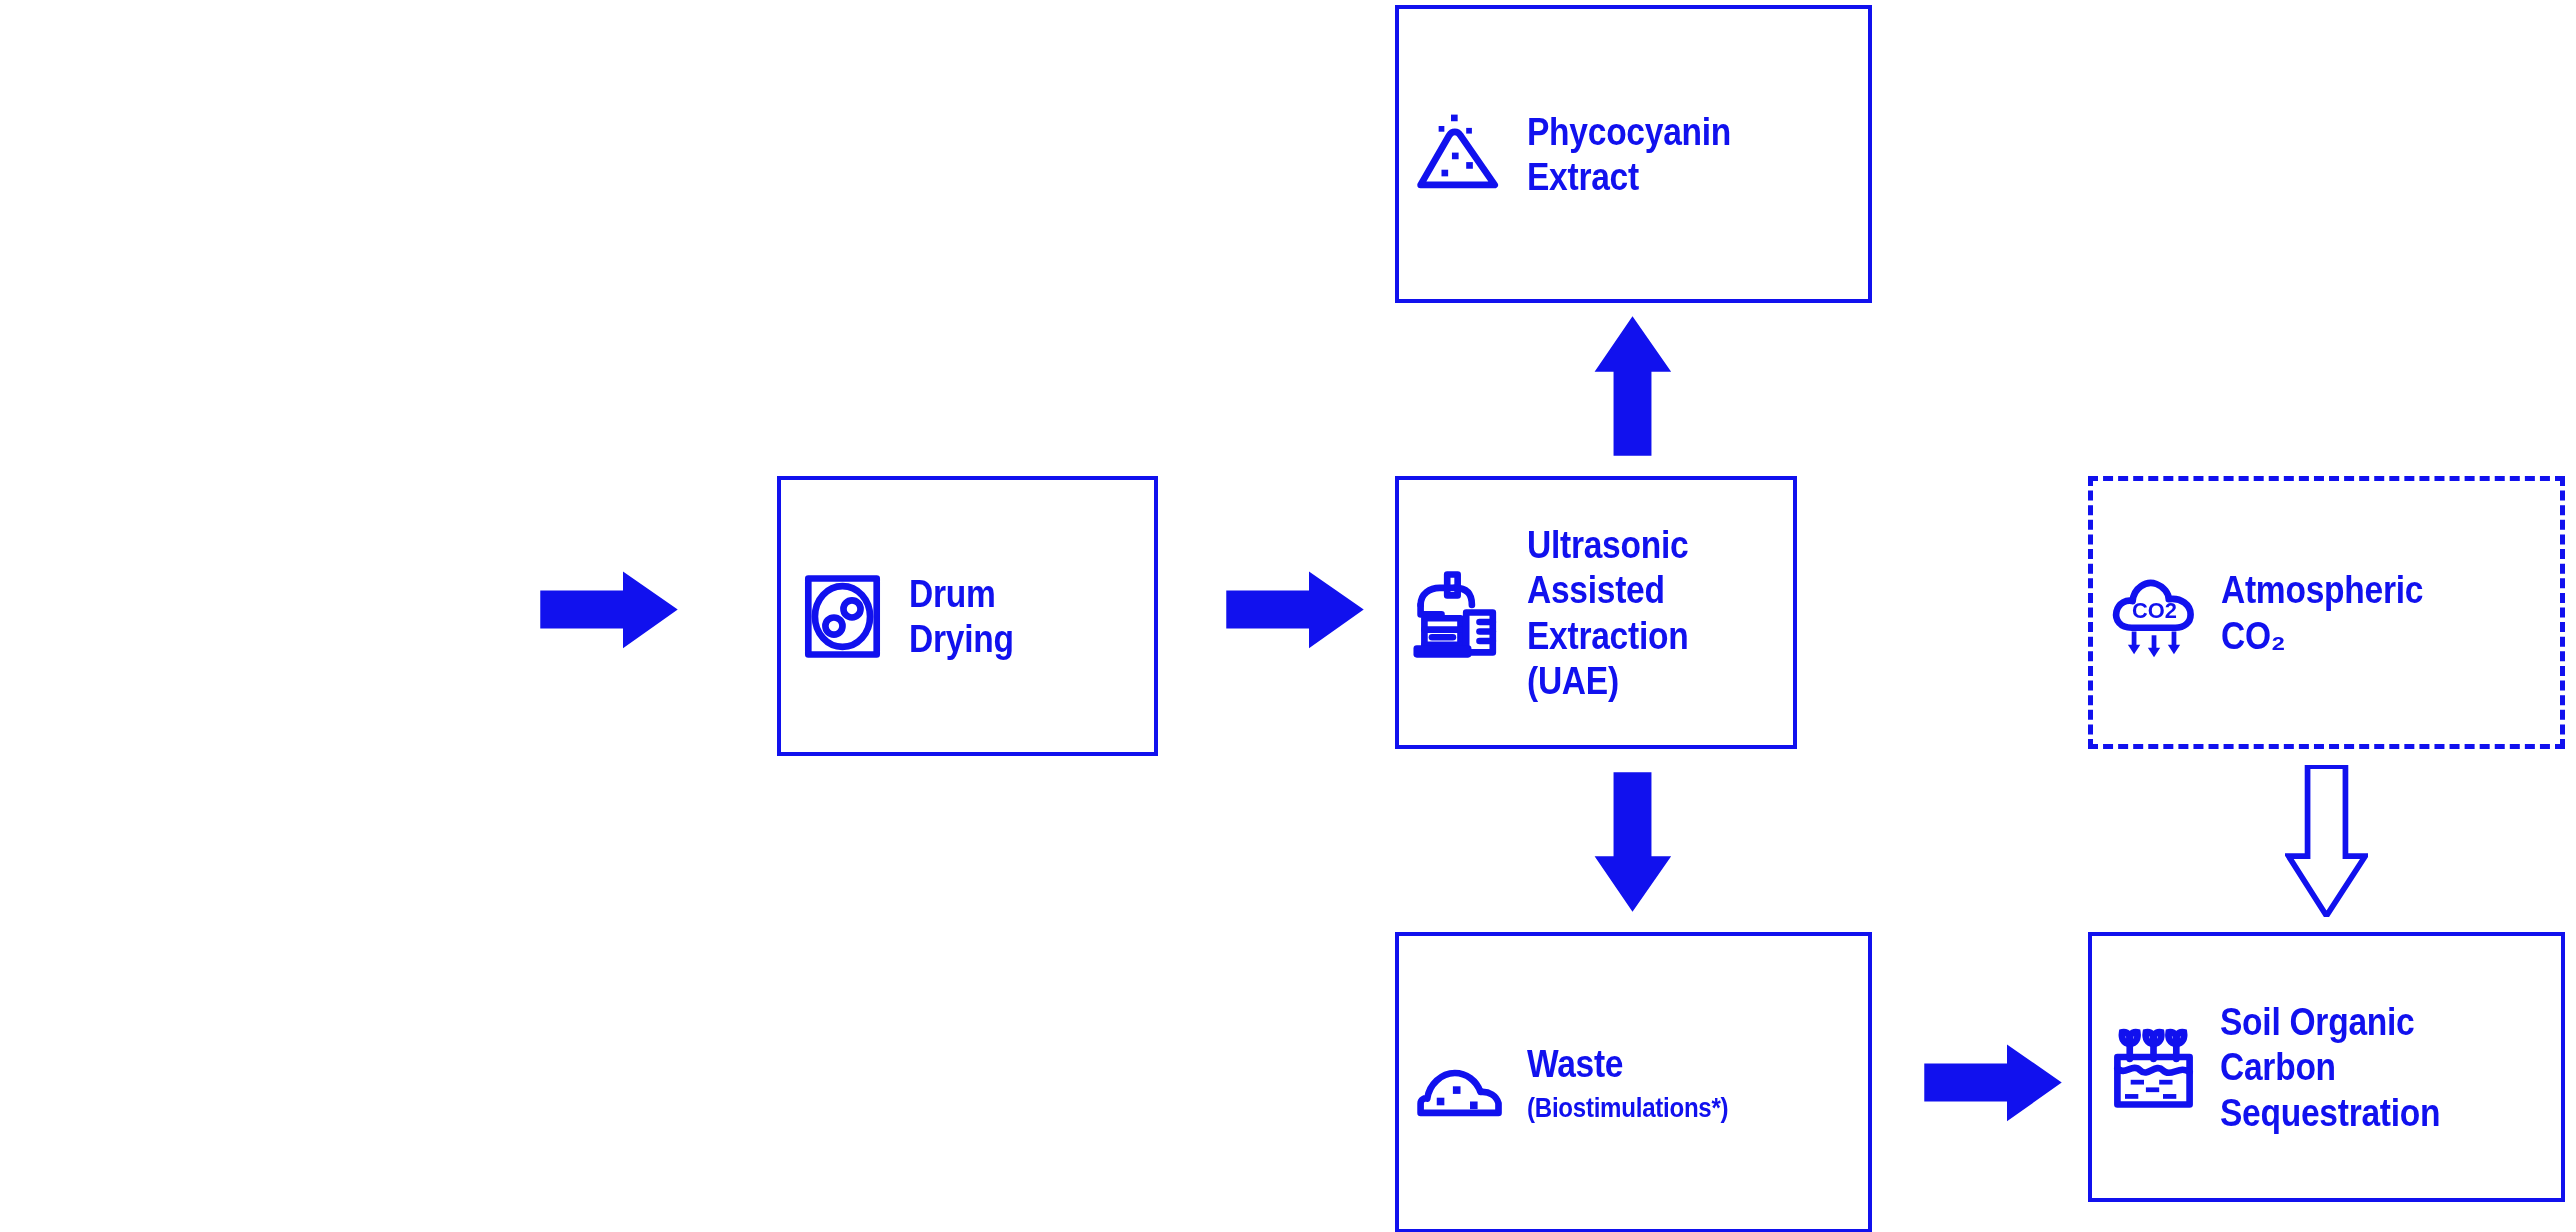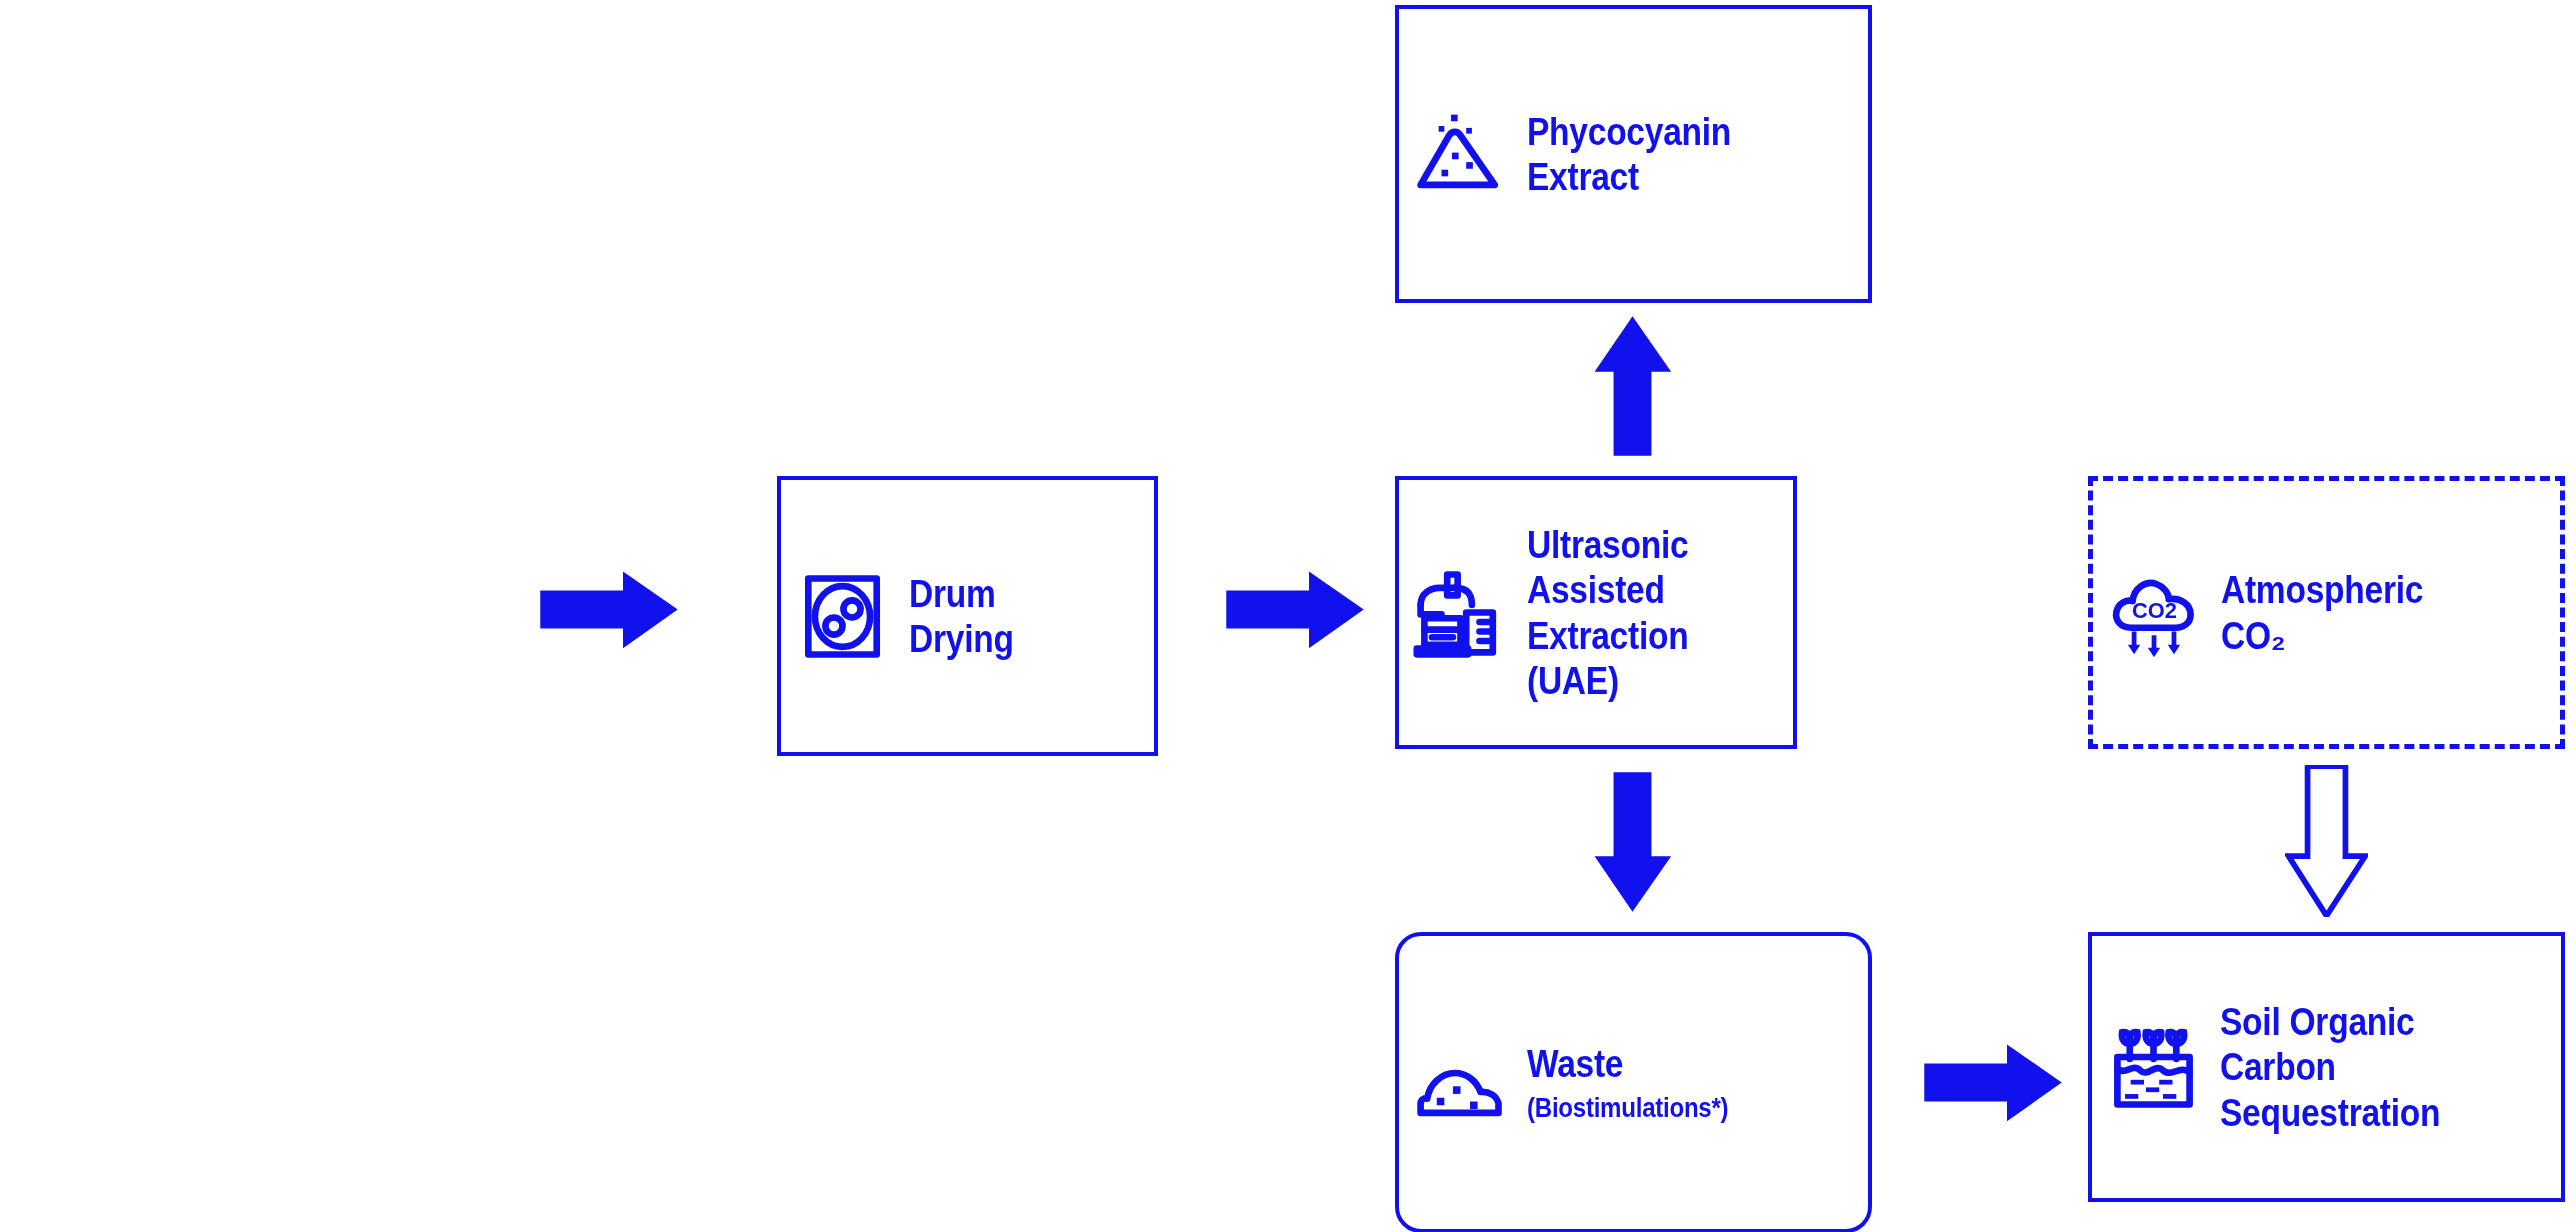--- a/index.html
+++ b/index.html
@@ -165,21 +165,21 @@
               <rect x="30" y="66" width="7" height="7"></rect>
             </g>
           </svg>
         </span>
         <div class="label-stack">
           <div class="node-label">Phycocyanin
 Extract</div>
         </div>
       </div>
     </div>
-    <div class="node" style="left: 1395px; top: 932px; width: 477px; height: 301px; border-radius: 26px;">
+    <div class="node" style="left: 1395px; top: 932px; width: 477px; height: 301px;">
       <div class="node-inner">
         <span class="node-icon">
           <svg viewBox="0 0 100 100" width="95" height="95">
             <path fill="none" stroke="#1111EE" stroke-width="7" stroke-linecap="round" stroke-linejoin="round" d="M8 82 L8 72 C8 68 12 66 15 67 C17 52 30 40 44 40 C56 40 67 48 71 60 C80 59 88 64 90 72 L90 82 Z"></path>
             <g fill="#1111EE" stroke="none">
               <rect x="42" y="54" width="8" height="8"></rect>
               <rect x="25" y="66" width="8" height="8"></rect>
               <rect x="60" y="70" width="8" height="8"></rect>
             </g>
           </svg>

